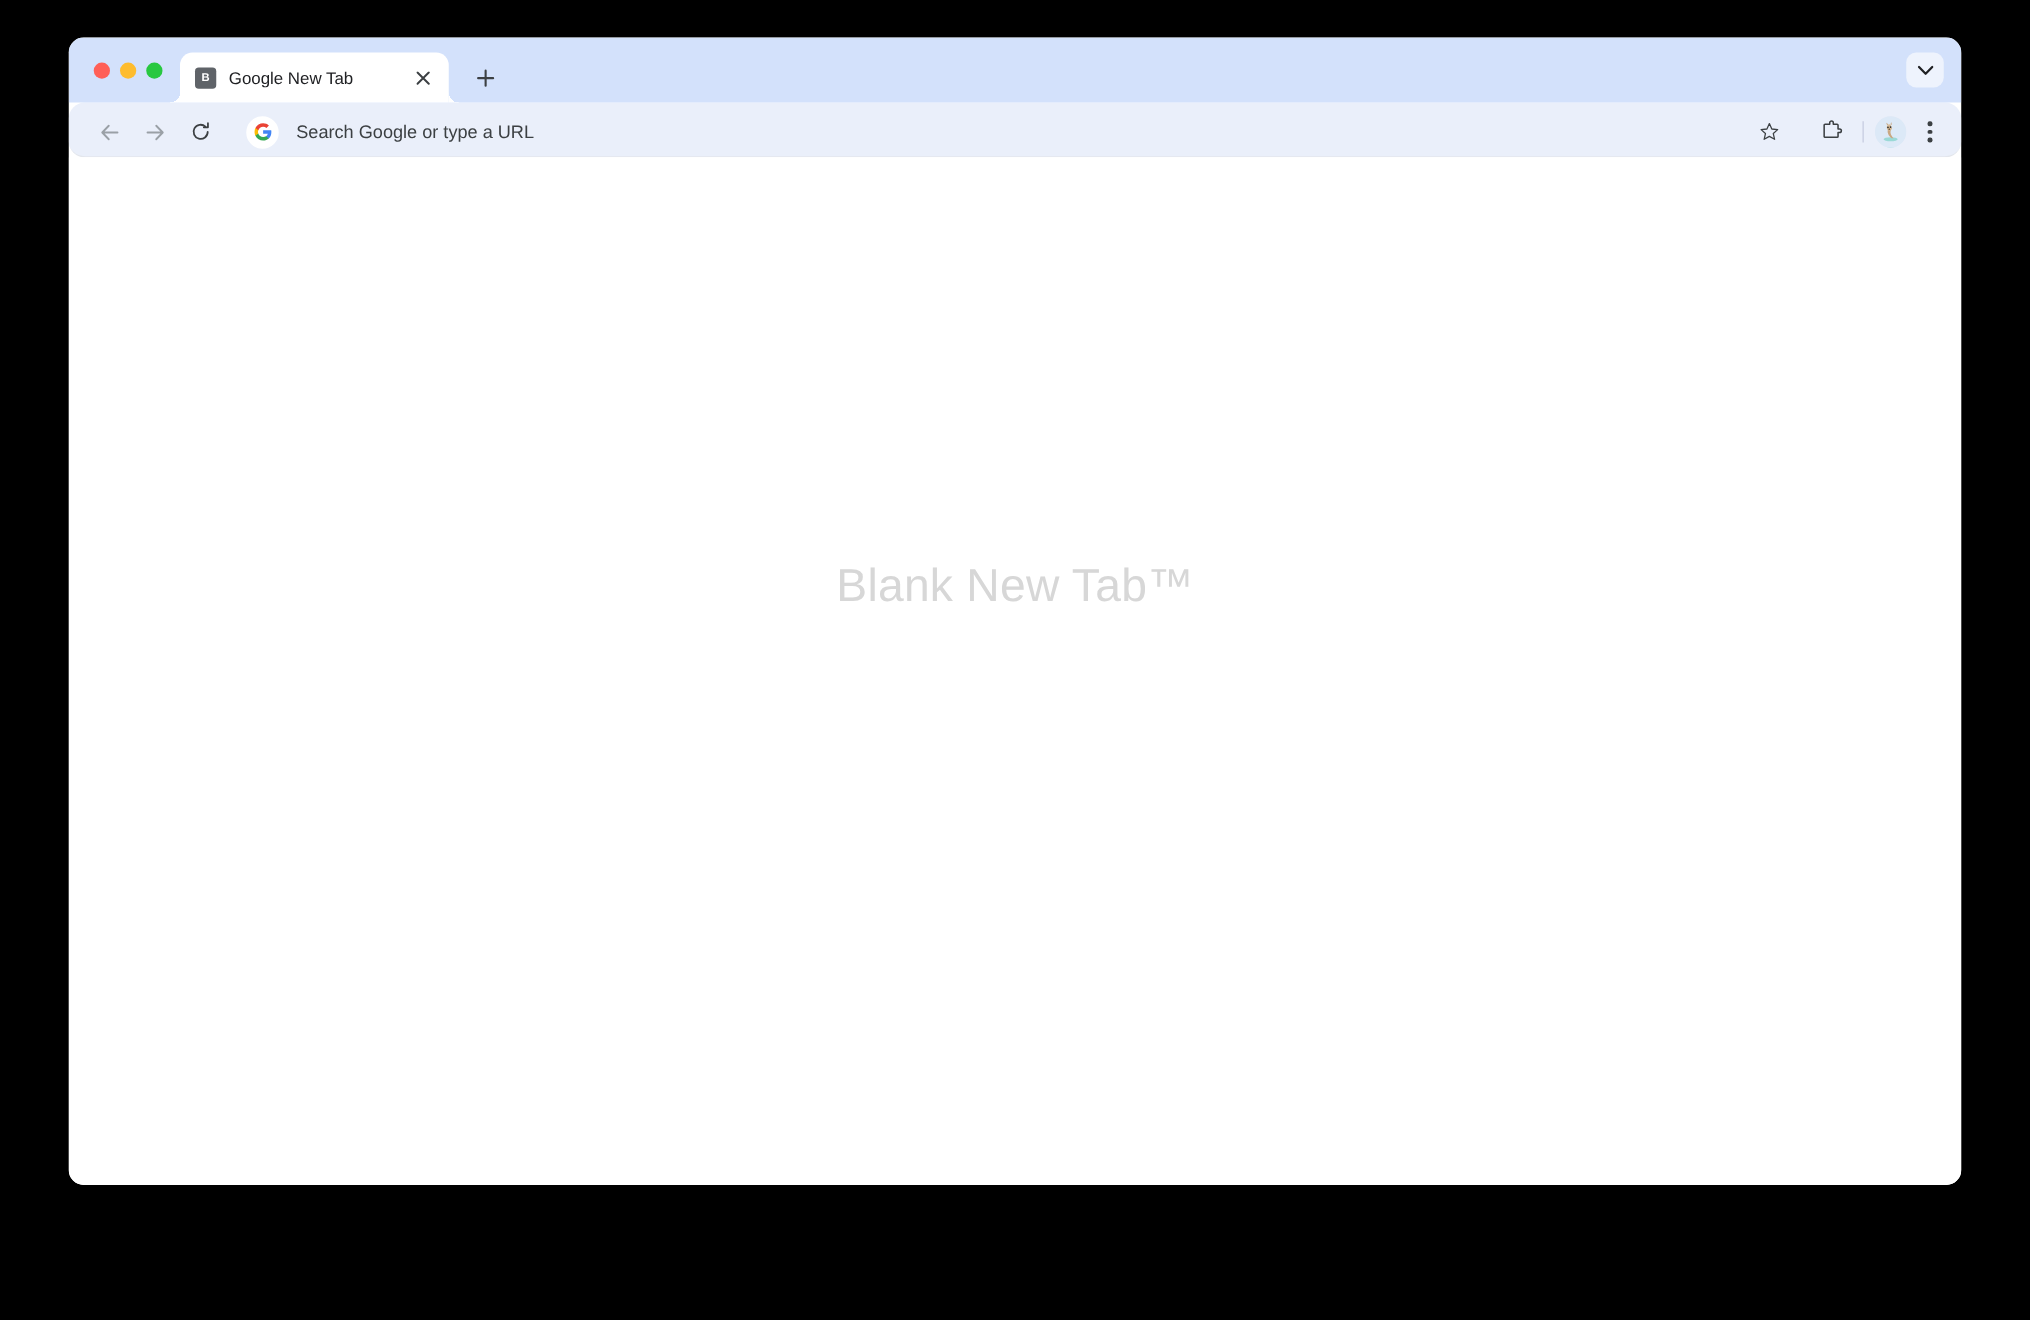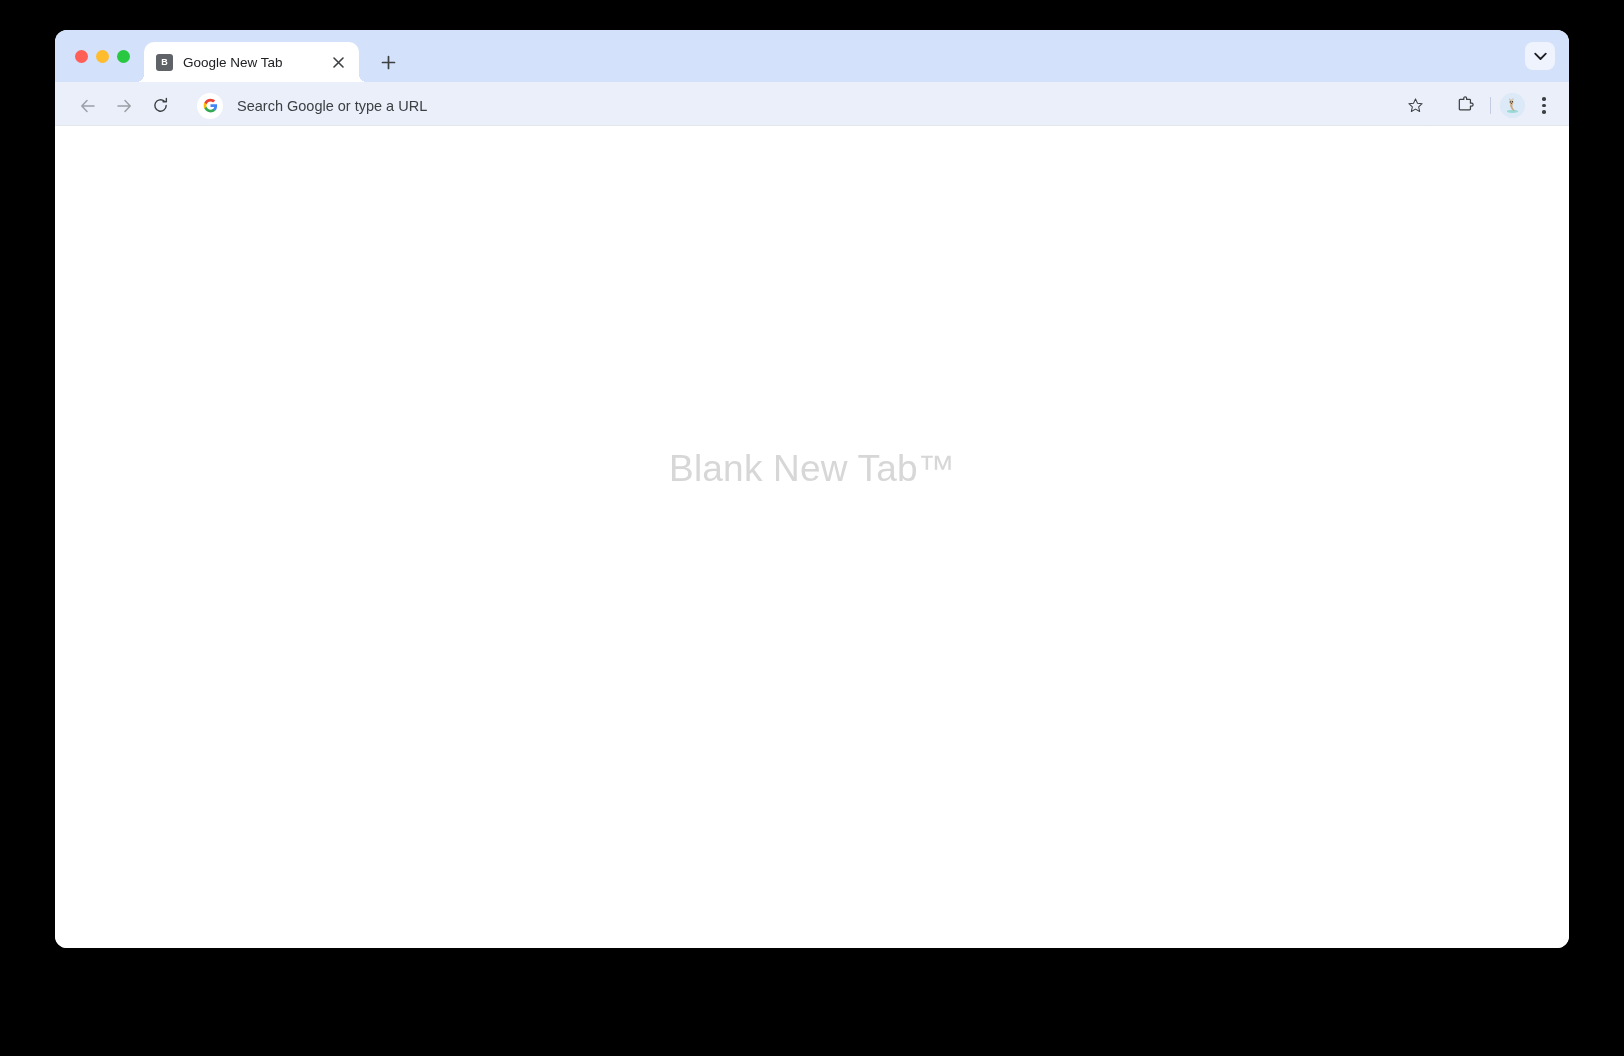--- a/index.html
+++ b/index.html
@@ -166,20 +166,21 @@
 
   
   .toolbar {
     height: 44px;
     background: #eaeffa;
     display: flex;
     align-items: center;
     padding: 4px 10px 0 12px;
     box-sizing: border-box;
     border-bottom: 1px solid #e3e6ec;
+    border-radius: 13px;
   }
 
   .nav-btn {
     width: 34px;
     height: 34px;
     border-radius: 50%;
     display: flex;
     align-items: center;
     justify-content: center;
     flex: none;

